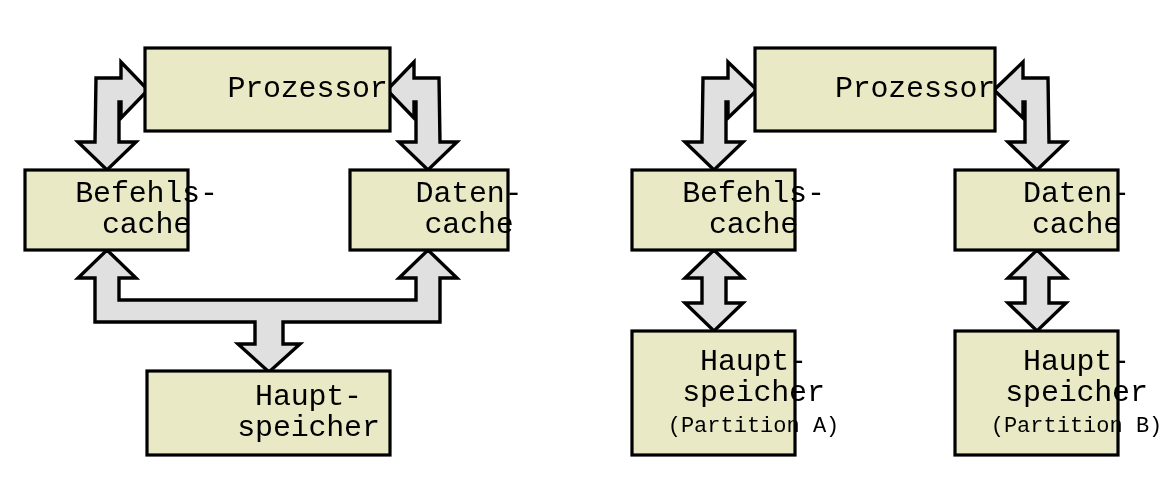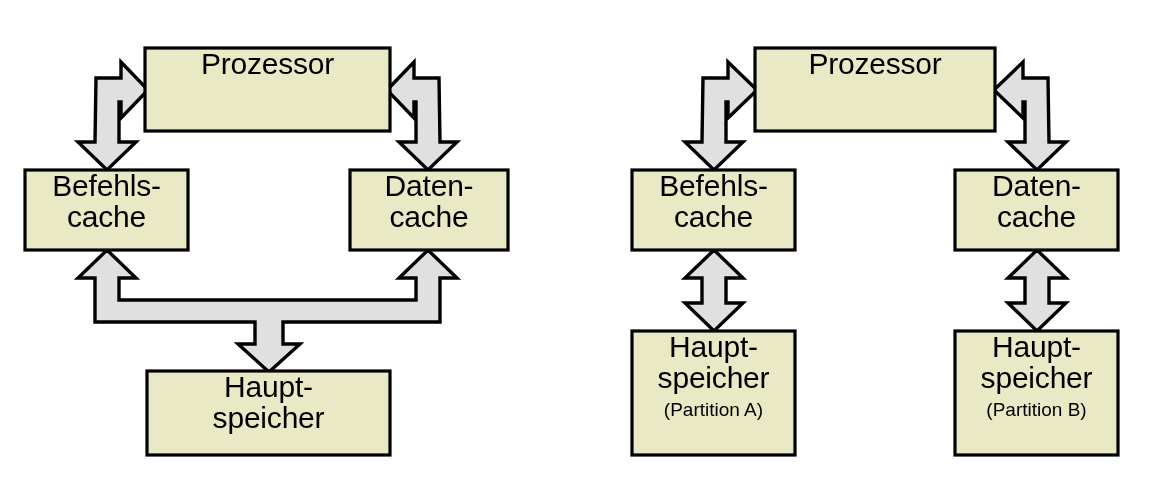--- a/index.html
+++ b/index.html
@@ -35,34 +35,35 @@
     fill: #e0e0e0;
     stroke: #000000;
     stroke-width: 3.4;
     stroke-linejoin: miter;
   }
   .box-label {
     position: absolute;
     display: flex;
     flex-direction: column;
     align-items: center;
-    justify-content: flex-start;
+    justify-content: center;
     text-align: center;
     color: #000000;
-    font-family: Liberation Sans, sans-serif;
+    font-family: Liberation Mono, monospace;
     line-height: 1.04;
     pointer-events: none;
     white-space: nowrap;
+    margin-left: 40px;
   }
   .box-label .ln {
     font-size: 30px;
     letter-spacing: -0.2px;
   }
   .box-label .sub {
-    font-size: 19px;
+    font-size: 22px;
     margin-top: 7px;
   }
 </style>
 </head>
 <body>
 
 <div id="canvas">
 
   <svg class="layer" viewBox="0 0 1161 498">
 

